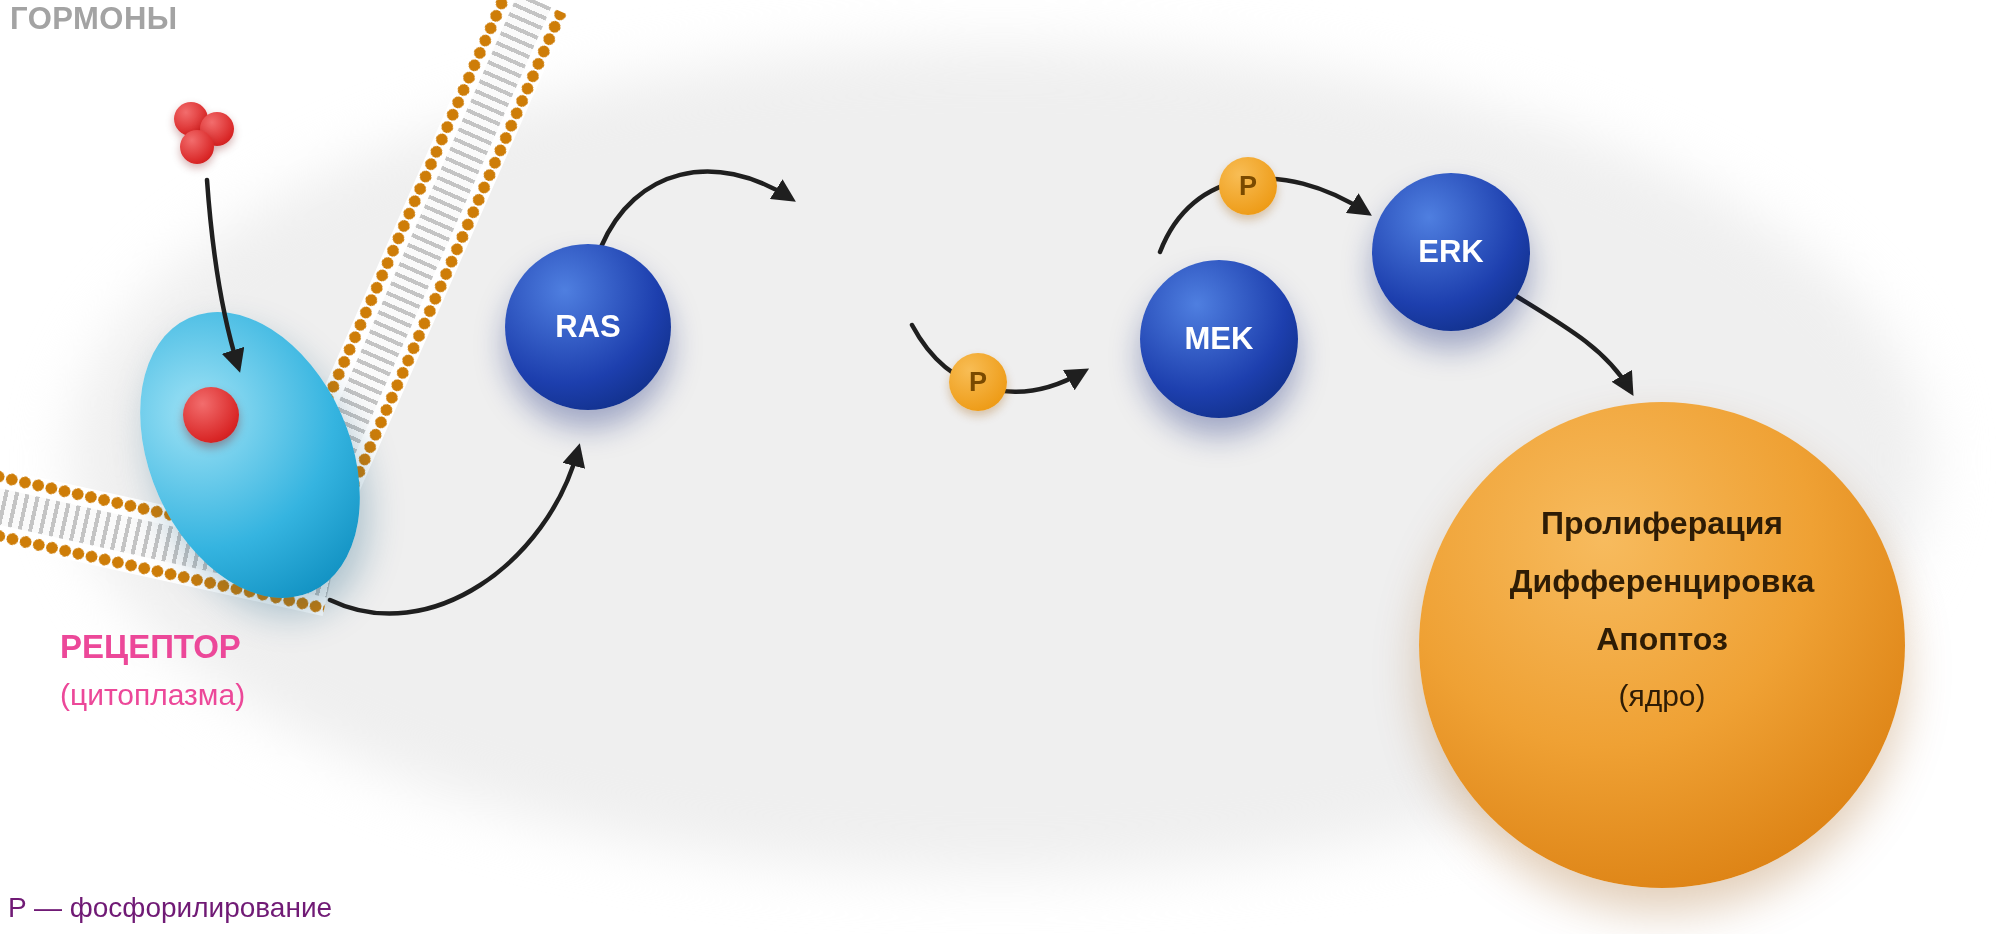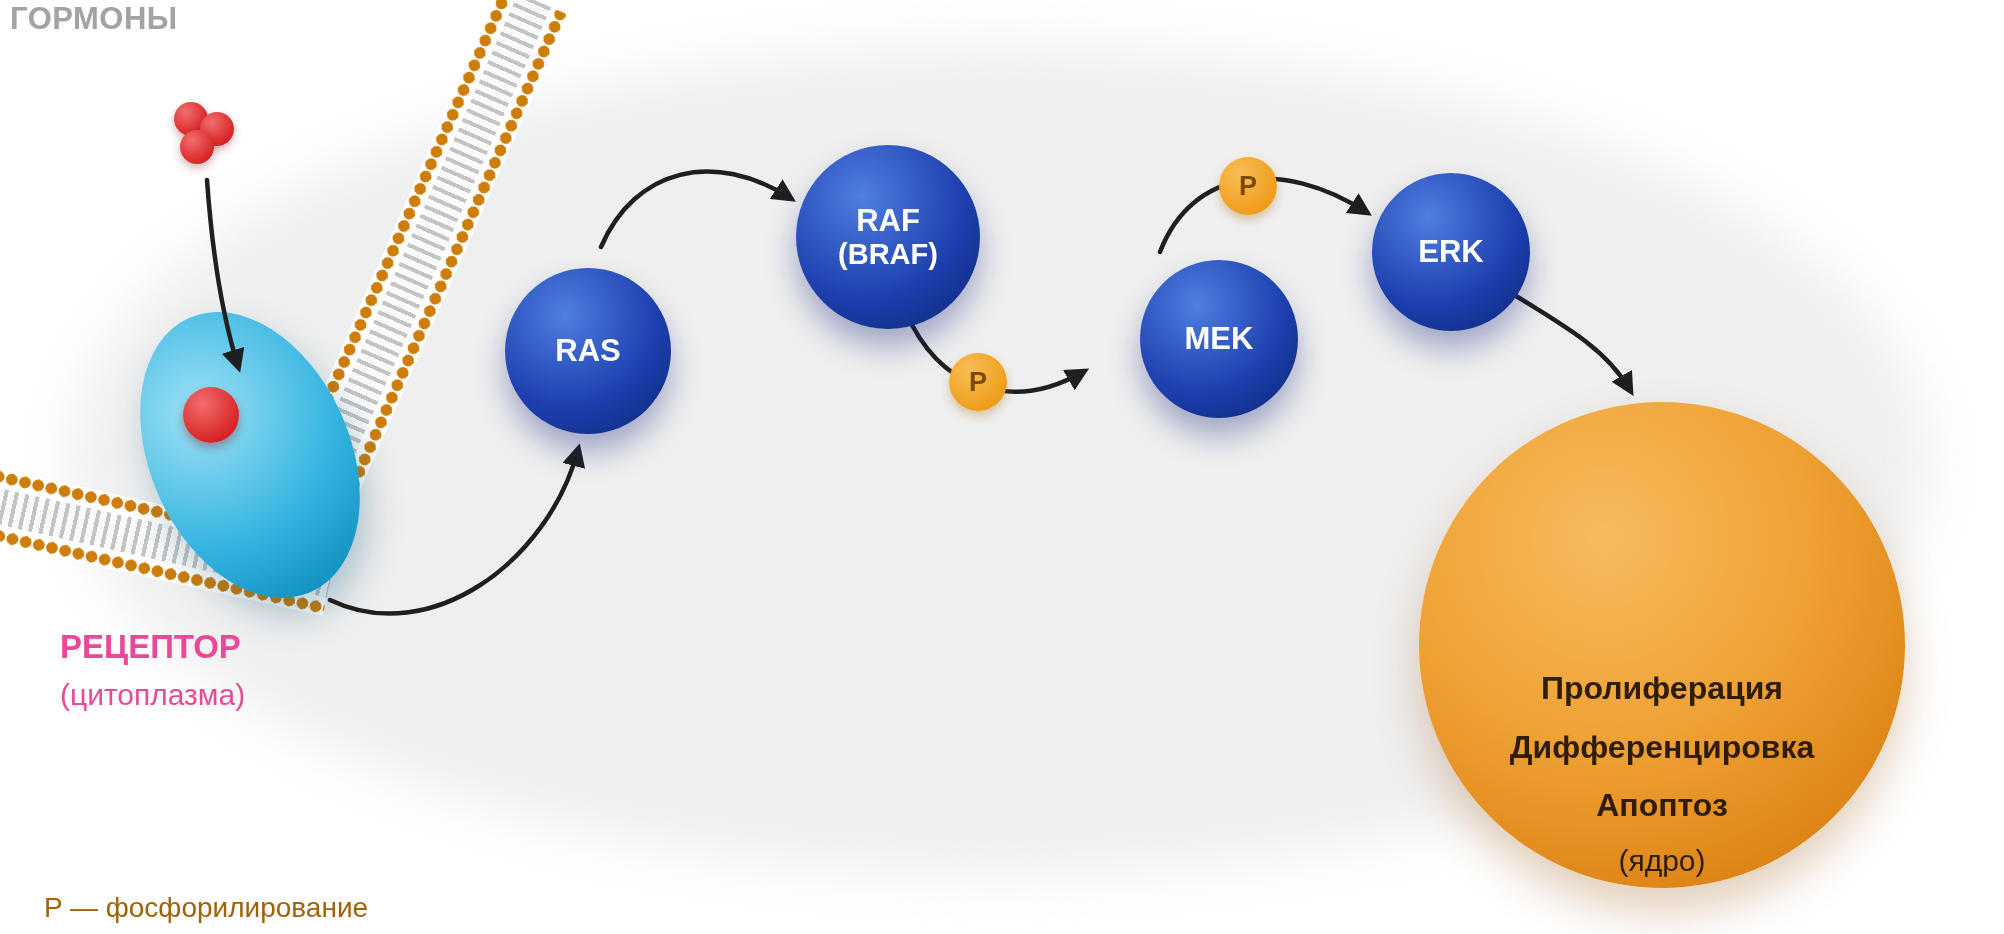--- a/index.html
+++ b/index.html
@@ -14,21 +14,21 @@
   .mem-dots{height:16px;background-image:radial-gradient(circle,#ce7d08 0 5.5px,transparent 6px);background-size:13.5px 16px;background-position:center;}
   .mem-core{height:36px;background:repeating-linear-gradient(90deg,#c4c4c4 0 4px,#fafafa 4px 10.5px);}
   .seg1{left:152px;top:213px;width:546px;height:74px;transform:rotate(113.7deg);}
   .seg2{left:-34px;top:503px;width:369px;height:74px;transform:rotate(12.5deg);}
 
   
   .title{position:absolute;left:10px;top:2px;z-index:8;color:#a3a3a3;font-weight:700;font-size:31px;line-height:1.12;letter-spacing:.5px;}
   .receptor-label{position:absolute;left:60px;top:628px;z-index:8;}
   .receptor-label .main{font-size:33px;font-weight:700;color:#ec4899;}
   .receptor-label .sub{font-size:30px;font-weight:400;color:#ec4899;margin-top:12px;}
-  .legend{position:absolute;left:8px;top:892px;z-index:8;color:#a16207;font-size:28px;margin-left:36px;}
+  .legend{position:absolute;left:8px;top:892px;z-index:8;color:#701a75;font-size:28px;}
 
   
   .hormone-cluster{position:absolute;left:168px;top:100px;width:80px;height:80px;z-index:4;}
   .h-dot{position:absolute;width:34px;height:34px;border-radius:50%;background:radial-gradient(circle at 35% 30%,#f26d6d,#d92626 70%,#b51515);box-shadow:0 4px 8px rgba(120,0,0,.3);}
   .h-dot.d1{left:6px;top:2px;}
   .h-dot.d2{left:32px;top:12px;}
   .h-dot.d3{left:12px;top:30px;}
 
   
   .receptor{position:absolute;left:150px;top:305px;width:200px;height:300px;border-radius:50%;
@@ -39,36 +39,36 @@
 
   
   .arrows{position:absolute;left:0;top:0;z-index:5;pointer-events:none;}
 
   
   .node{position:absolute;border-radius:50%;display:flex;flex-direction:column;align-items:center;justify-content:center;
     background:radial-gradient(circle at 36% 28%,#4f7fe0,#1d3fae 58%,#0c2a7c 92%);
     color:#ffffff;font-weight:700;z-index:6;box-shadow:0 18px 30px rgba(13,34,120,.35);text-align:center;}
   .node .lbl{font-size:31px;line-height:1.15;}
   .node .sublbl{font-size:29px;line-height:1.15;}
-  .node.ras{left:505px;top:268px;width:166px;height:166px;}
+  .node.ras{left:505px;top:244px;width:166px;height:166px;}
   .node.raf{left:796px;top:145px;width:184px;height:184px;}
   .node.mek{left:1140px;top:260px;width:158px;height:158px;}
   .node.erk{left:1372px;top:173px;width:158px;height:158px;}
 
   
   .pcircle{position:absolute;width:58px;height:58px;border-radius:50%;display:flex;align-items:center;justify-content:center;
     background:radial-gradient(circle at 35% 30%,#f8bd55,#ee9c18 75%);color:#7a4a00;font-weight:700;font-size:27px;z-index:7;
     box-shadow:0 5px 10px rgba(160,90,0,.3);}
   .pcircle.p1{left:949px;top:353px;}
   .pcircle.p2{left:1219px;top:157px;}
 
   
   .nucleus{position:absolute;left:1419px;top:402px;width:486px;height:486px;border-radius:50%;
     background:radial-gradient(circle at 38% 28%,#f7bb5e,#efa134 45%,#dd8315 80%,#c97108);
-    z-index:6;display:flex;align-items:flex-end;justify-content:center;box-shadow:0 24px 46px rgba(150,80,0,.28);}
+    z-index:6;display:flex;align-items:flex-start;justify-content:center;box-shadow:0 24px 46px rgba(150,80,0,.28);}
   .nucleus-text{margin-top:92px;text-align:center;color:#2e1c05;}
   .nucleus-text .nline{font-size:32px;font-weight:700;line-height:1.82;}
   .nucleus-text .nsub{font-size:30px;font-weight:400;line-height:1.8;}
 </style>
 </head>
 <body>
 
 <div class="canvas">
 
   <div class="cell"></div>
@@ -109,24 +109,20 @@
     <path d="M 601 247 C 635 168, 715 150, 790 198" fill="none" stroke="#1f1f1f" stroke-width="4.5" stroke-linecap="round" marker-end="url(#ah)"></path>
     <path d="M 912 325 C 950 396, 1020 408, 1083 372" fill="none" stroke="#1f1f1f" stroke-width="4.5" stroke-linecap="round" marker-end="url(#ah)"></path>
     <path d="M 1160 252 C 1192 168, 1282 158, 1366 212" fill="none" stroke="#1f1f1f" stroke-width="4.5" stroke-linecap="round" marker-end="url(#ah)"></path>
     <path d="M 1516 296 C 1572 330, 1608 352, 1630 390" fill="none" stroke="#1f1f1f" stroke-width="4.5" stroke-linecap="round" marker-end="url(#ah)"></path>
   </svg>
 
   <div class="node ras">
     <div class="lbl">RAS</div>
   </div>
 
-  <div class="node raf">
-    <div class="lbl">RAF</div>
-    <div class="sublbl">(BRAF)</div>
-  </div>
 
   <div class="node mek">
     <div class="lbl">MEK</div>
   </div>
 
   <div class="node erk">
     <div class="lbl">ERK</div>
   </div>
 
   <div class="pcircle p1">

